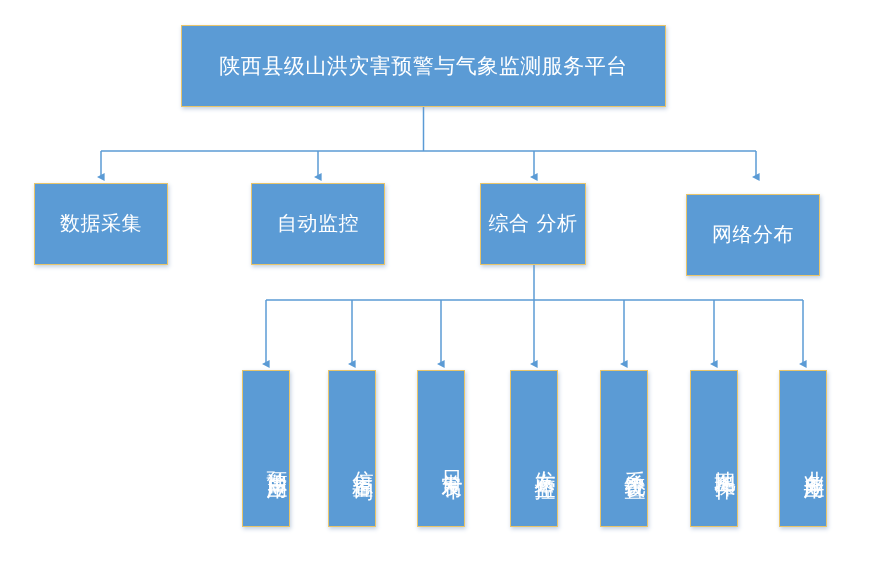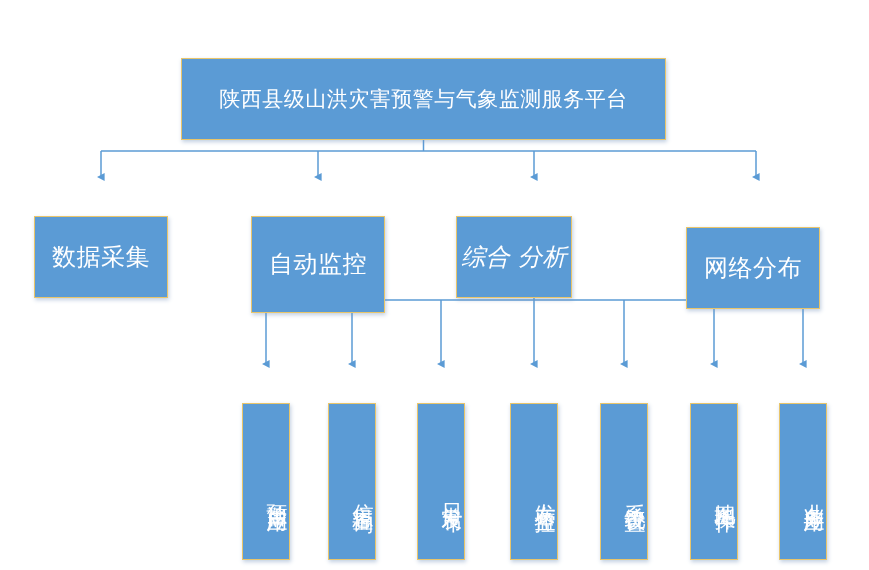--- a/index.html
+++ b/index.html
@@ -32,27 +32,26 @@
     background: #5B9BD5;
     border: 1.6px solid #E8C56B;
     color: #ffffff;
     display: flex;
     align-items: center;
     justify-content: center;
     text-align: center;
     box-shadow: 1px 2px 4px rgba(120,150,190,0.45);
     line-height: 1.18;
     letter-spacing: 0.5px;
-    margin-top: 33px;
   }
   .node-title {
     font-size: 21px;
   }
   .node-level2 {
-    font-size: 24px;
+    font-size: 20px;
   }
   .node-leaf {
     font-size: 21px;
     writing-mode: vertical-rl;
     text-orientation: upright;
     letter-spacing: 3px;
     padding-top: 22px;
     align-items: flex-start;
     justify-content: center;
   }
@@ -91,23 +90,23 @@
       <path d="M624,300 L624,364" marker-end="url(#arrow)"></path>
       <path d="M714,300 L714,364" marker-end="url(#arrow)"></path>
       <path d="M803,300 L803,364" marker-end="url(#arrow)"></path>
     </g>
   </svg>
 
   <div class="node node-title" style="left:181px; top:25px; width:485px; height:82px;">陕西县级山洪灾害预警与气象监测服务平台</div>
 
   <div class="node node-level2" style="left:34px; top:183px; width:134px; height:82px;">数据采集</div>
 
-  <div class="node node-level2" style="left:251px; top:183px; width:134px; height:97px;">自动监控</div>
+  <div class="node node-level2" style="left:251px; top:183px; width:134px; height:82px;">自动监控</div>
 
-  <div class="node node-level2" style="left:456px; top:183px; width:116px; height:82px;font-style:italic;">综合 分析</div>
+  <div class="node node-level2" style="left:480px; top:183px; width:106px; height:82px;">综合 分析</div>
 
   <div class="node node-level2" style="left:686px; top:194px; width:134px; height:82px;">网络分布</div>
 
   <div class="node node-leaf" style="left:242px; top:370px; width:48px; height:157px;">预警应用</div>
 
   <div class="node node-leaf" style="left:328px; top:370px; width:48px; height:157px;">信息查询</div>
 
   <div class="node node-leaf" style="left:417px; top:370px; width:48px; height:157px;">日常发布</div>
 
   <div class="node node-leaf" style="left:510px; top:370px; width:48px; height:157px;">发布监控</div>

